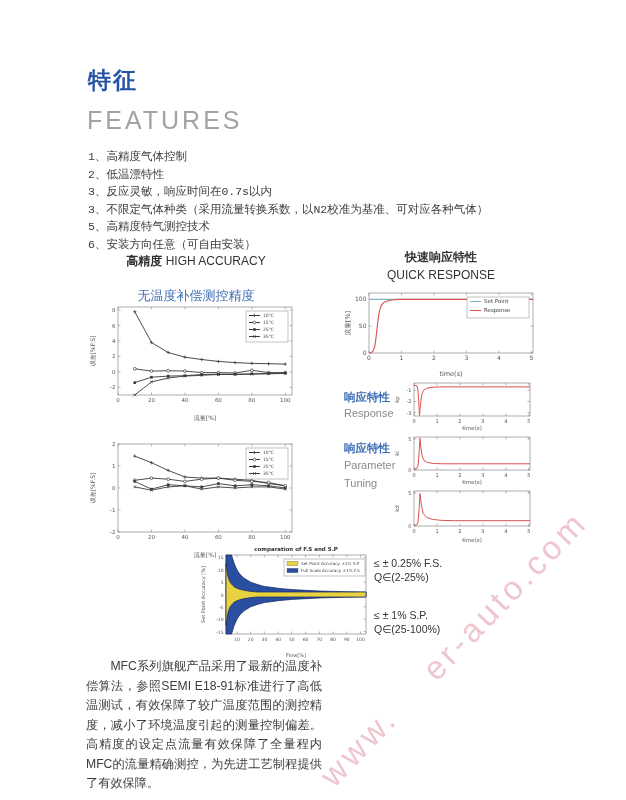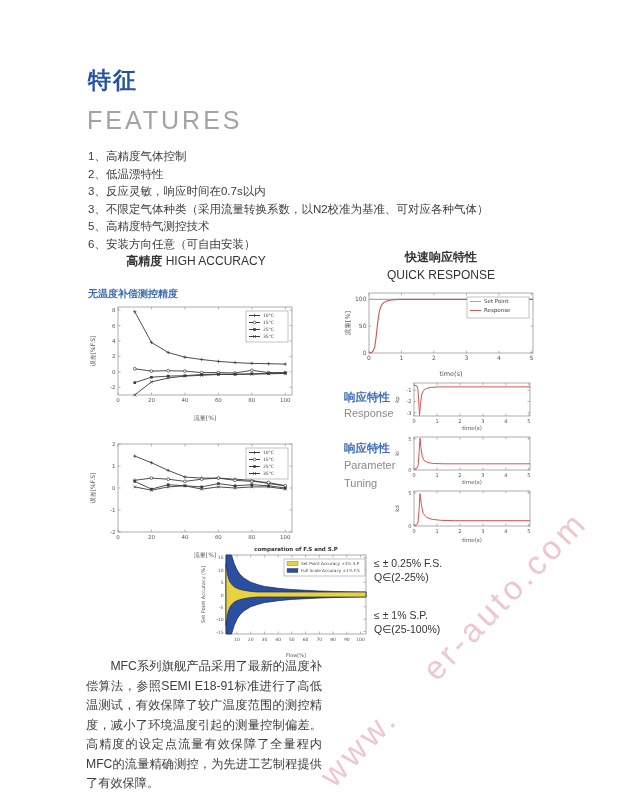--- a/index.html
+++ b/index.html
@@ -1,24 +1,24 @@
 <!DOCTYPE html>
 <html><head>
 <meta charset="utf-8">
 <style>
   html,body{margin:0;padding:0;background:#fff;}
   .page{position:relative;width:626px;height:800px;background:#fff;overflow:hidden;
         font-family:"Liberation Sans","DejaVu Sans",sans-serif;}
   .abs{position:absolute;}
   .title-zh{font-size:23px;font-weight:bold;color:#2553a3;letter-spacing:2px;}
   .title-en{font-size:25px;color:#a3a3a3;letter-spacing:3px;font-weight:400;}
-  .feat-item{font-size:11.5px;color:#3c3c3c;line-height:17.5px;white-space:nowrap;}
+  .feat-item{font-size:11.5px;color:#3c3c3c;line-height:17.5px;white-space:nowrap;font-family:Liberation Mono, monospace;}
   .col-header{font-size:12px;color:#333;text-align:center;font-weight:600;}
   .col-header .en{font-weight:500;}
-  .chart-title-blue{font-size:10px;color:#3f6db5;font-weight:700;}
+  .chart-title-blue{font-size:13px;color:#3f6db5;text-align:center;font-weight:400;}
   .side-label-zh{font-size:11.5px;color:#3f6db5;font-weight:600;}
   .side-label-en{font-size:11px;color:#8a8a8a;}
   .spec-text{font-size:10.5px;color:#333;line-height:14px;white-space:nowrap;}
   .para{font-size:12.2px;color:#3d3d3d;line-height:19.5px;text-align:justify;text-indent:2em;}
   .watermark{font-size:33px;color:rgba(224,142,160,0.5);letter-spacing:4px;white-space:pre;
              transform:rotate(-46deg);transform-origin:0 50%;pointer-events:none;z-index:5;}
   .chart{line-height:0;}
 </style>
 </head>
 <body>

